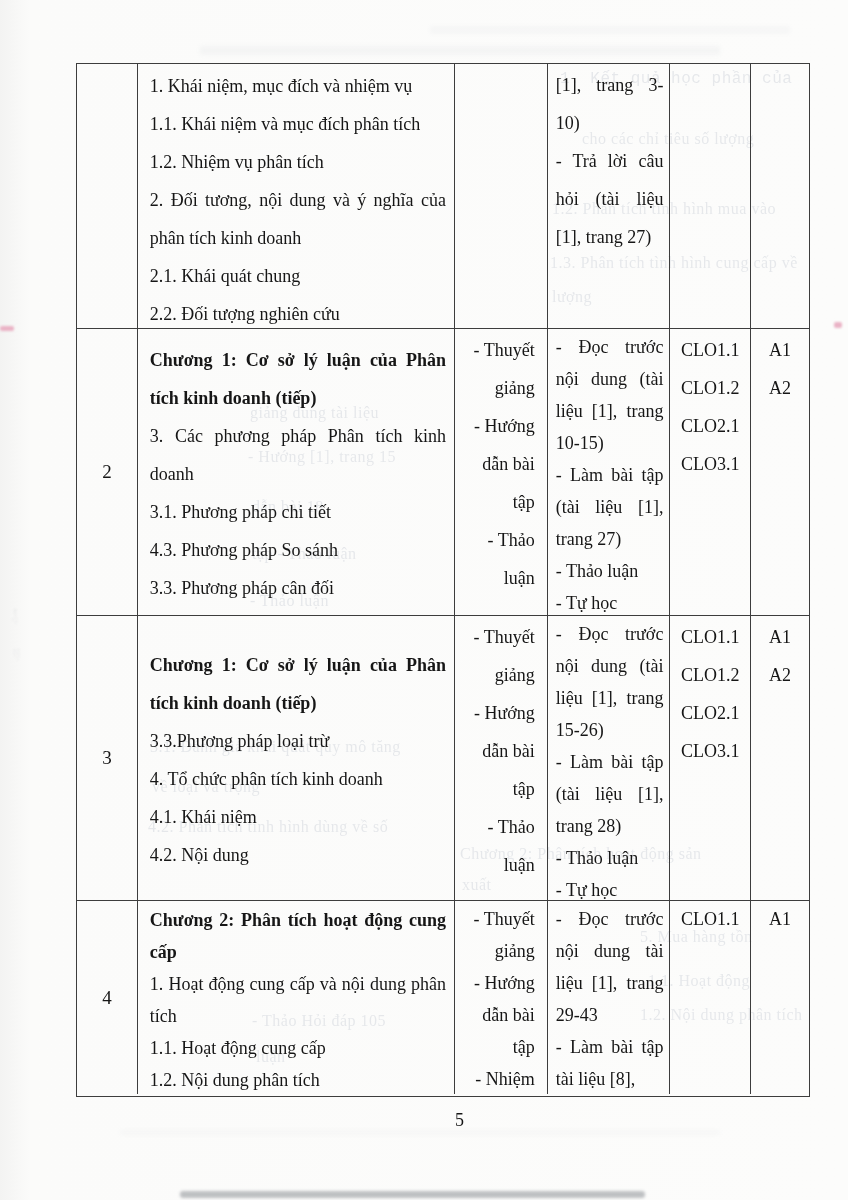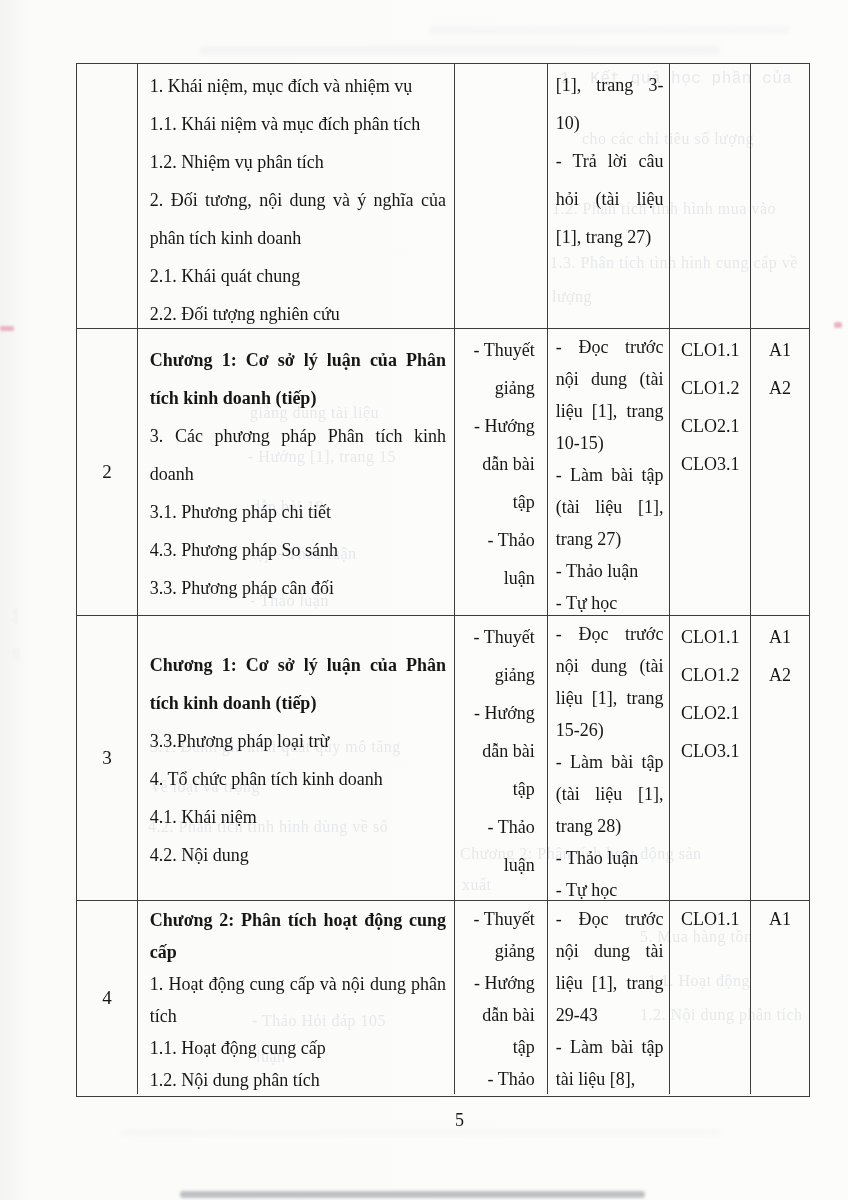--- a/index.html
+++ b/index.html
@@ -172,21 +172,21 @@
       <div class="cell c-no">4</div>
       <div class="cell c-content lh32">
         <p class="ttl">Chương 2: Phân tích hoạt động cung cấp</p>
         <p>1. Hoạt động cung cấp và nội dung phân tích</p>
         <p>1.1. Hoạt động cung cấp</p>
         <p>1.2. Nội dung phân tích</p>
       </div>
       <div class="cell c-method lh32">
         <p>- Thuyết giảng</p>
         <p>- Hướng dẫn bài tập</p>
-        <p>- Thảo</p>
+        <p>- Nhiệm</p>
       </div>
       <div class="cell c-task lh32">
         <p>- Đọc trước nội dung tài liệu [1], trang 29-43</p>
         <p>- Làm bài tập tài liệu [8],</p>
       </div>
       <div class="cell c-clo lh32">
         <p>CLO1.1</p>
       </div>
       <div class="cell c-assess lh32">
         <p>A1</p>

